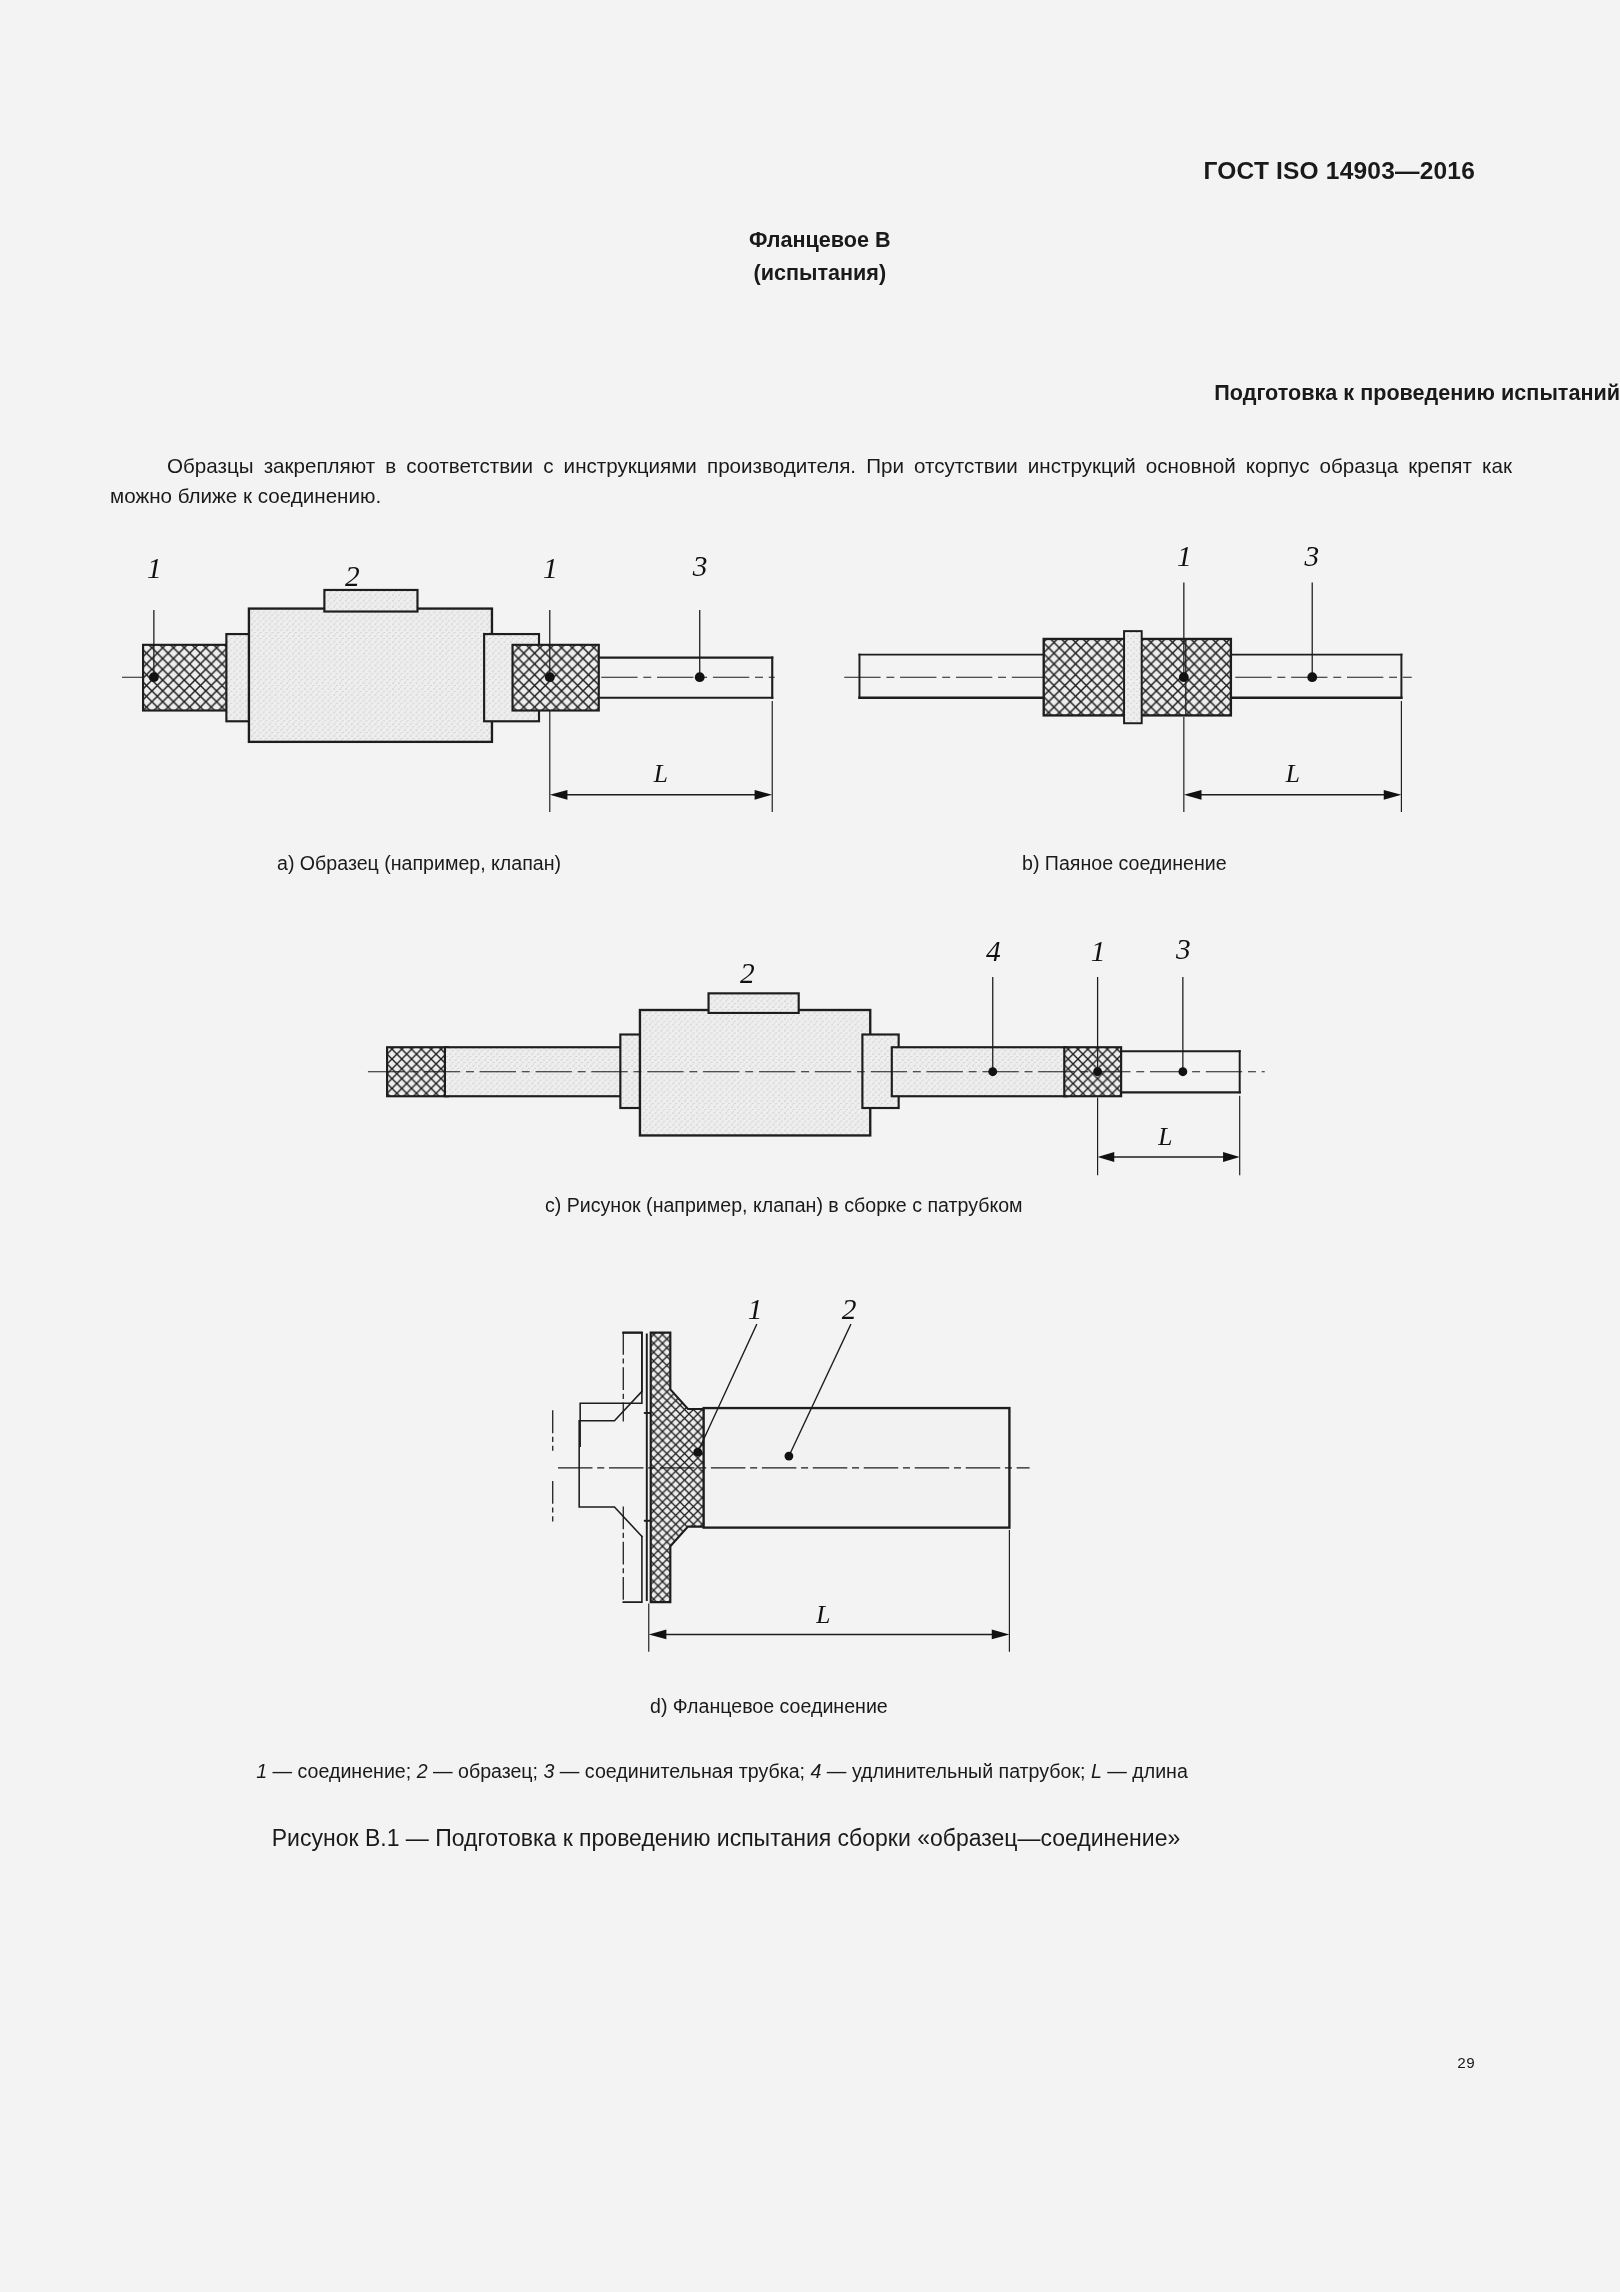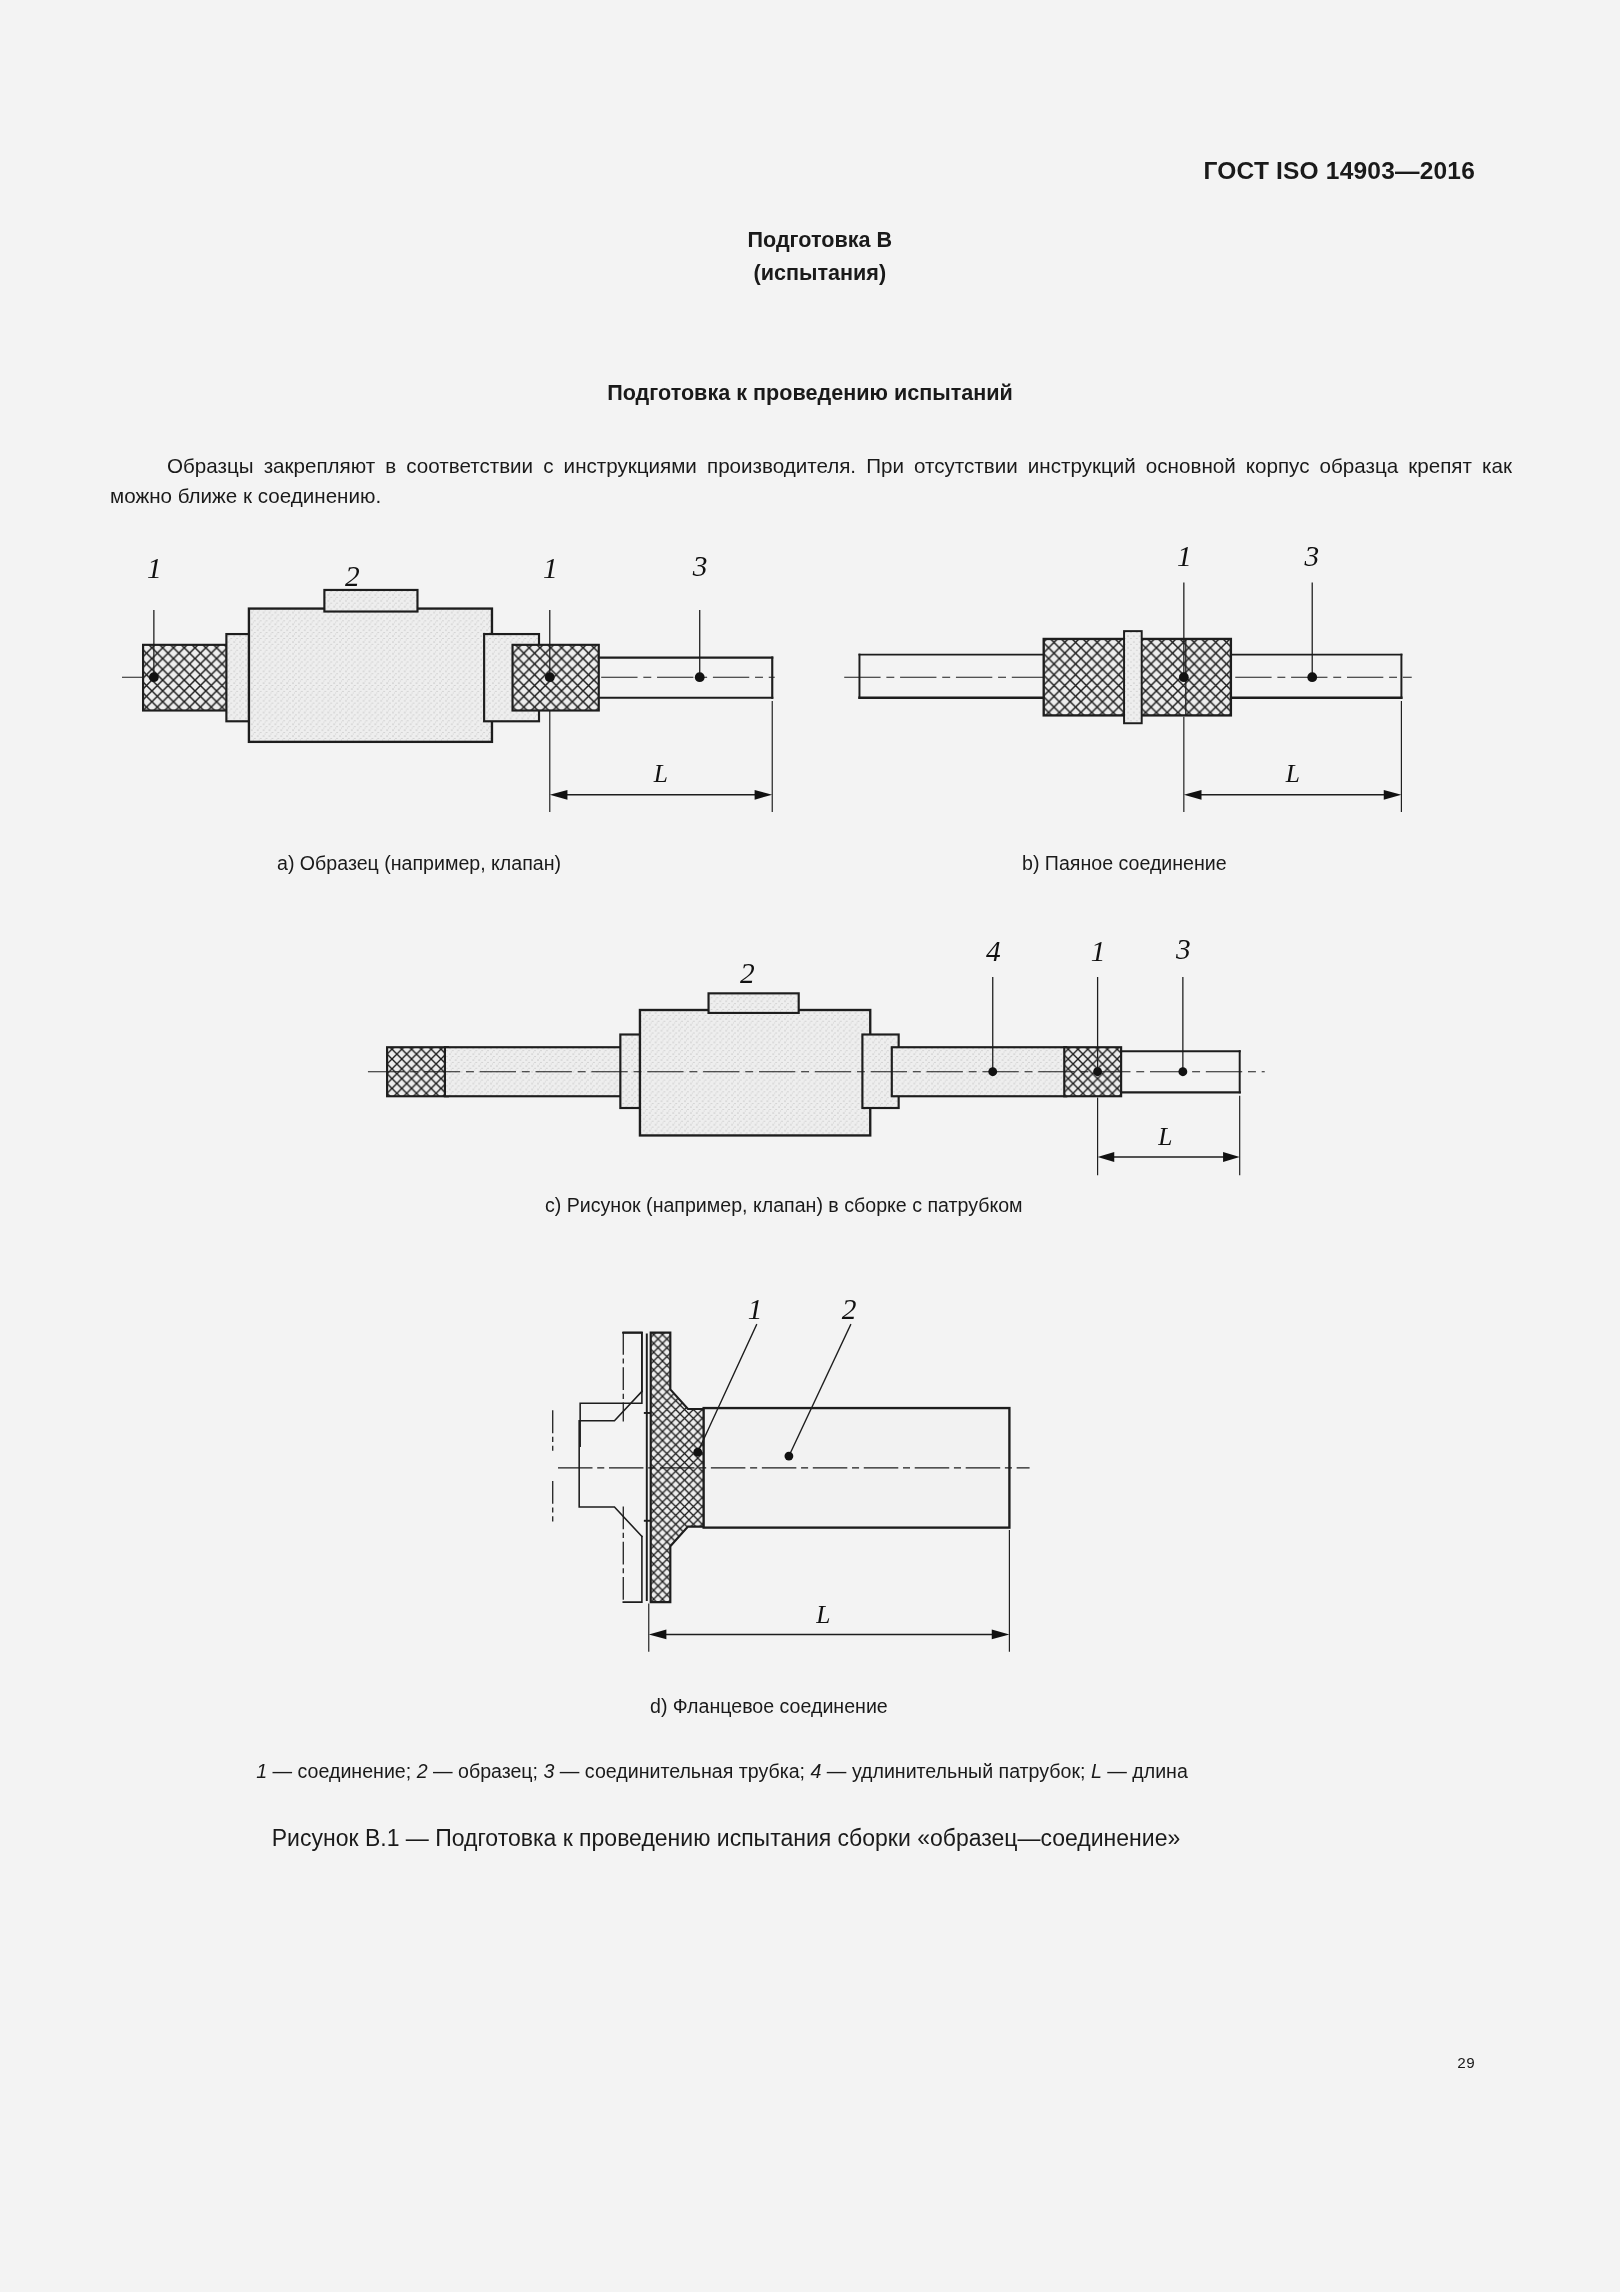--- a/index.html
+++ b/index.html
@@ -47,21 +47,21 @@
     line-height: 33px;
   }
   .annex-indent { padding-left: 19.6px; }
 
   
   .section-title {
     position: absolute;
     left: 0;
     top: 380px;
     width: 1620px;
-    text-align: center;
+    text-align: right;
     font-size: 21.6px;
     font-weight: bold;
   }
 
   
   .intro {
     position: absolute;
     left: 110px;
     top: 451px;
     width: 1402px;
@@ -122,21 +122,21 @@
   svg text { font-family: "Liberation Serif", serif; }
 </style>
 </head>
 <body>
 
 <div class="page">
 
   <div class="doc-header">ГОСТ ISO 14903—2016</div>
 
   <div class="annex-block">
-    <div class="line annex-indent">Подготовка В</div>
+    <div class="line annex-indent">Фланцевое В</div>
     <div class="line annex-indent">(испытания)</div>
   </div>
 
   <div class="section-title">Подготовка к проведению испытаний</div>
 
   <div class="intro"><span class="firstline"></span><span>Образцы закрепляют в соответствии с инструкциями производителя. При отсутствии инструкций основной корпус образца крепят как можно ближе к соединению.</span></div>
 
   <div class="draw" id="draw-a">
     <svg width="686" height="314" viewBox="0 0 700 320">
       <defs>

